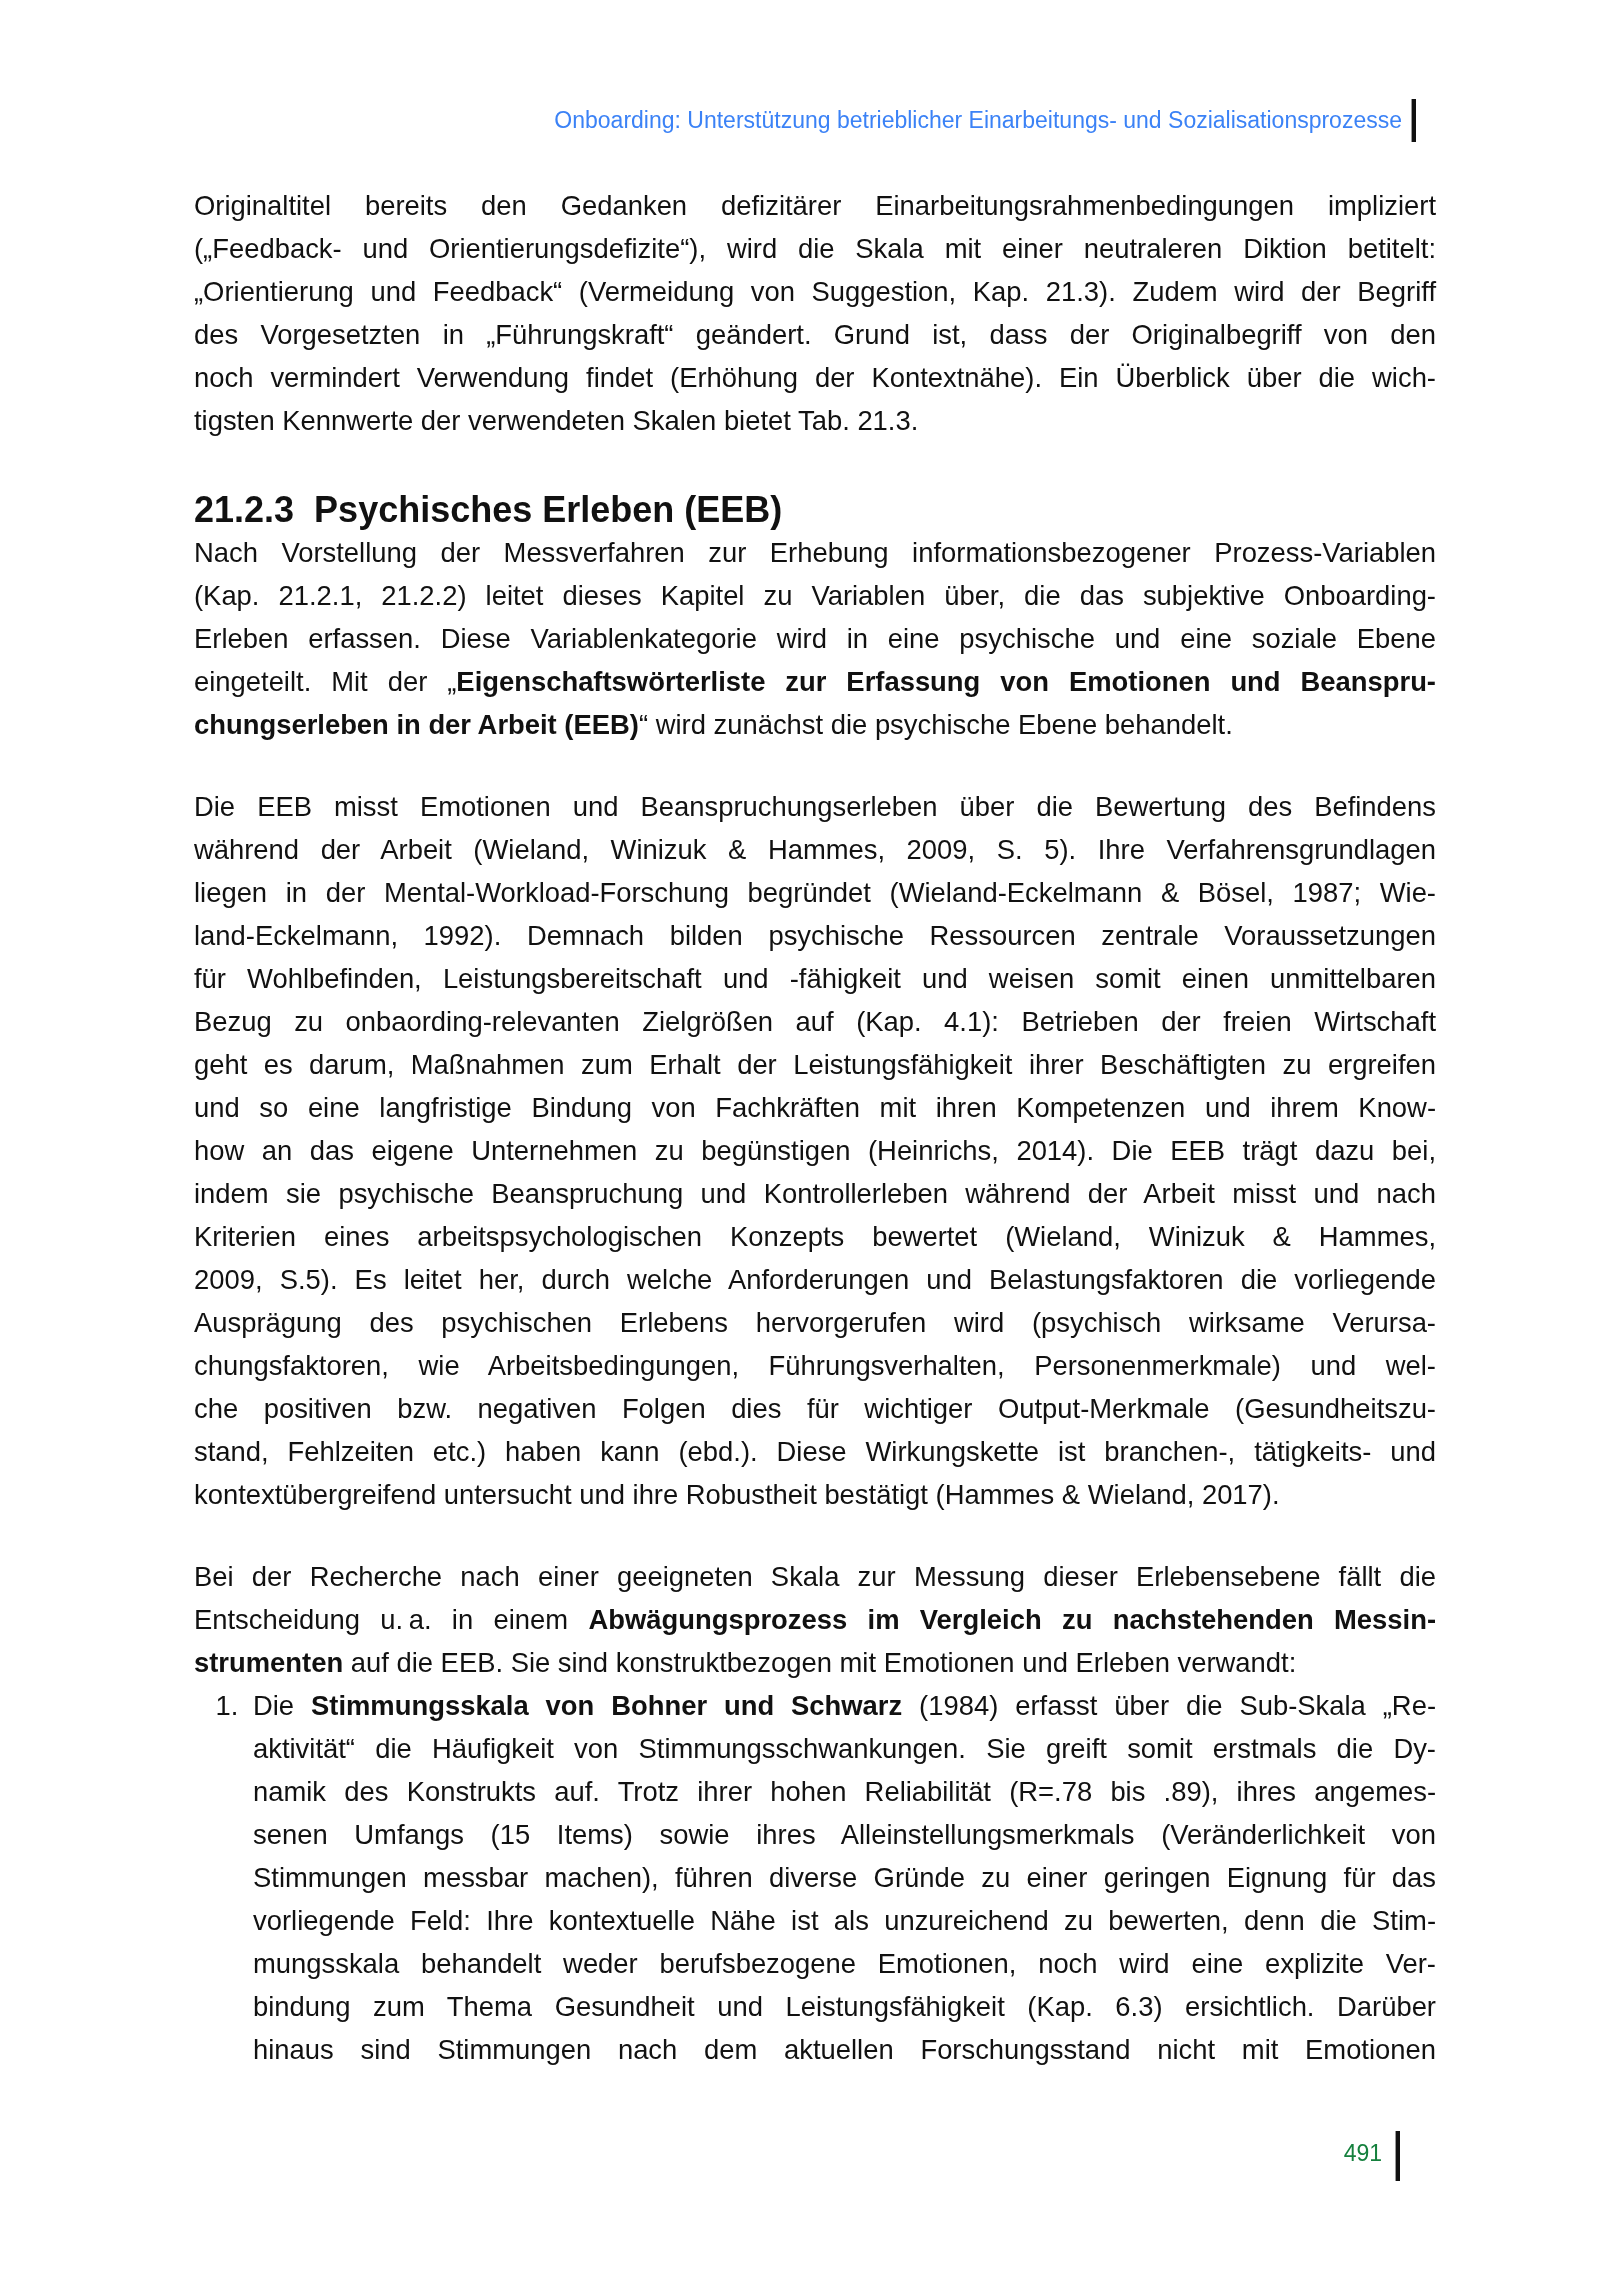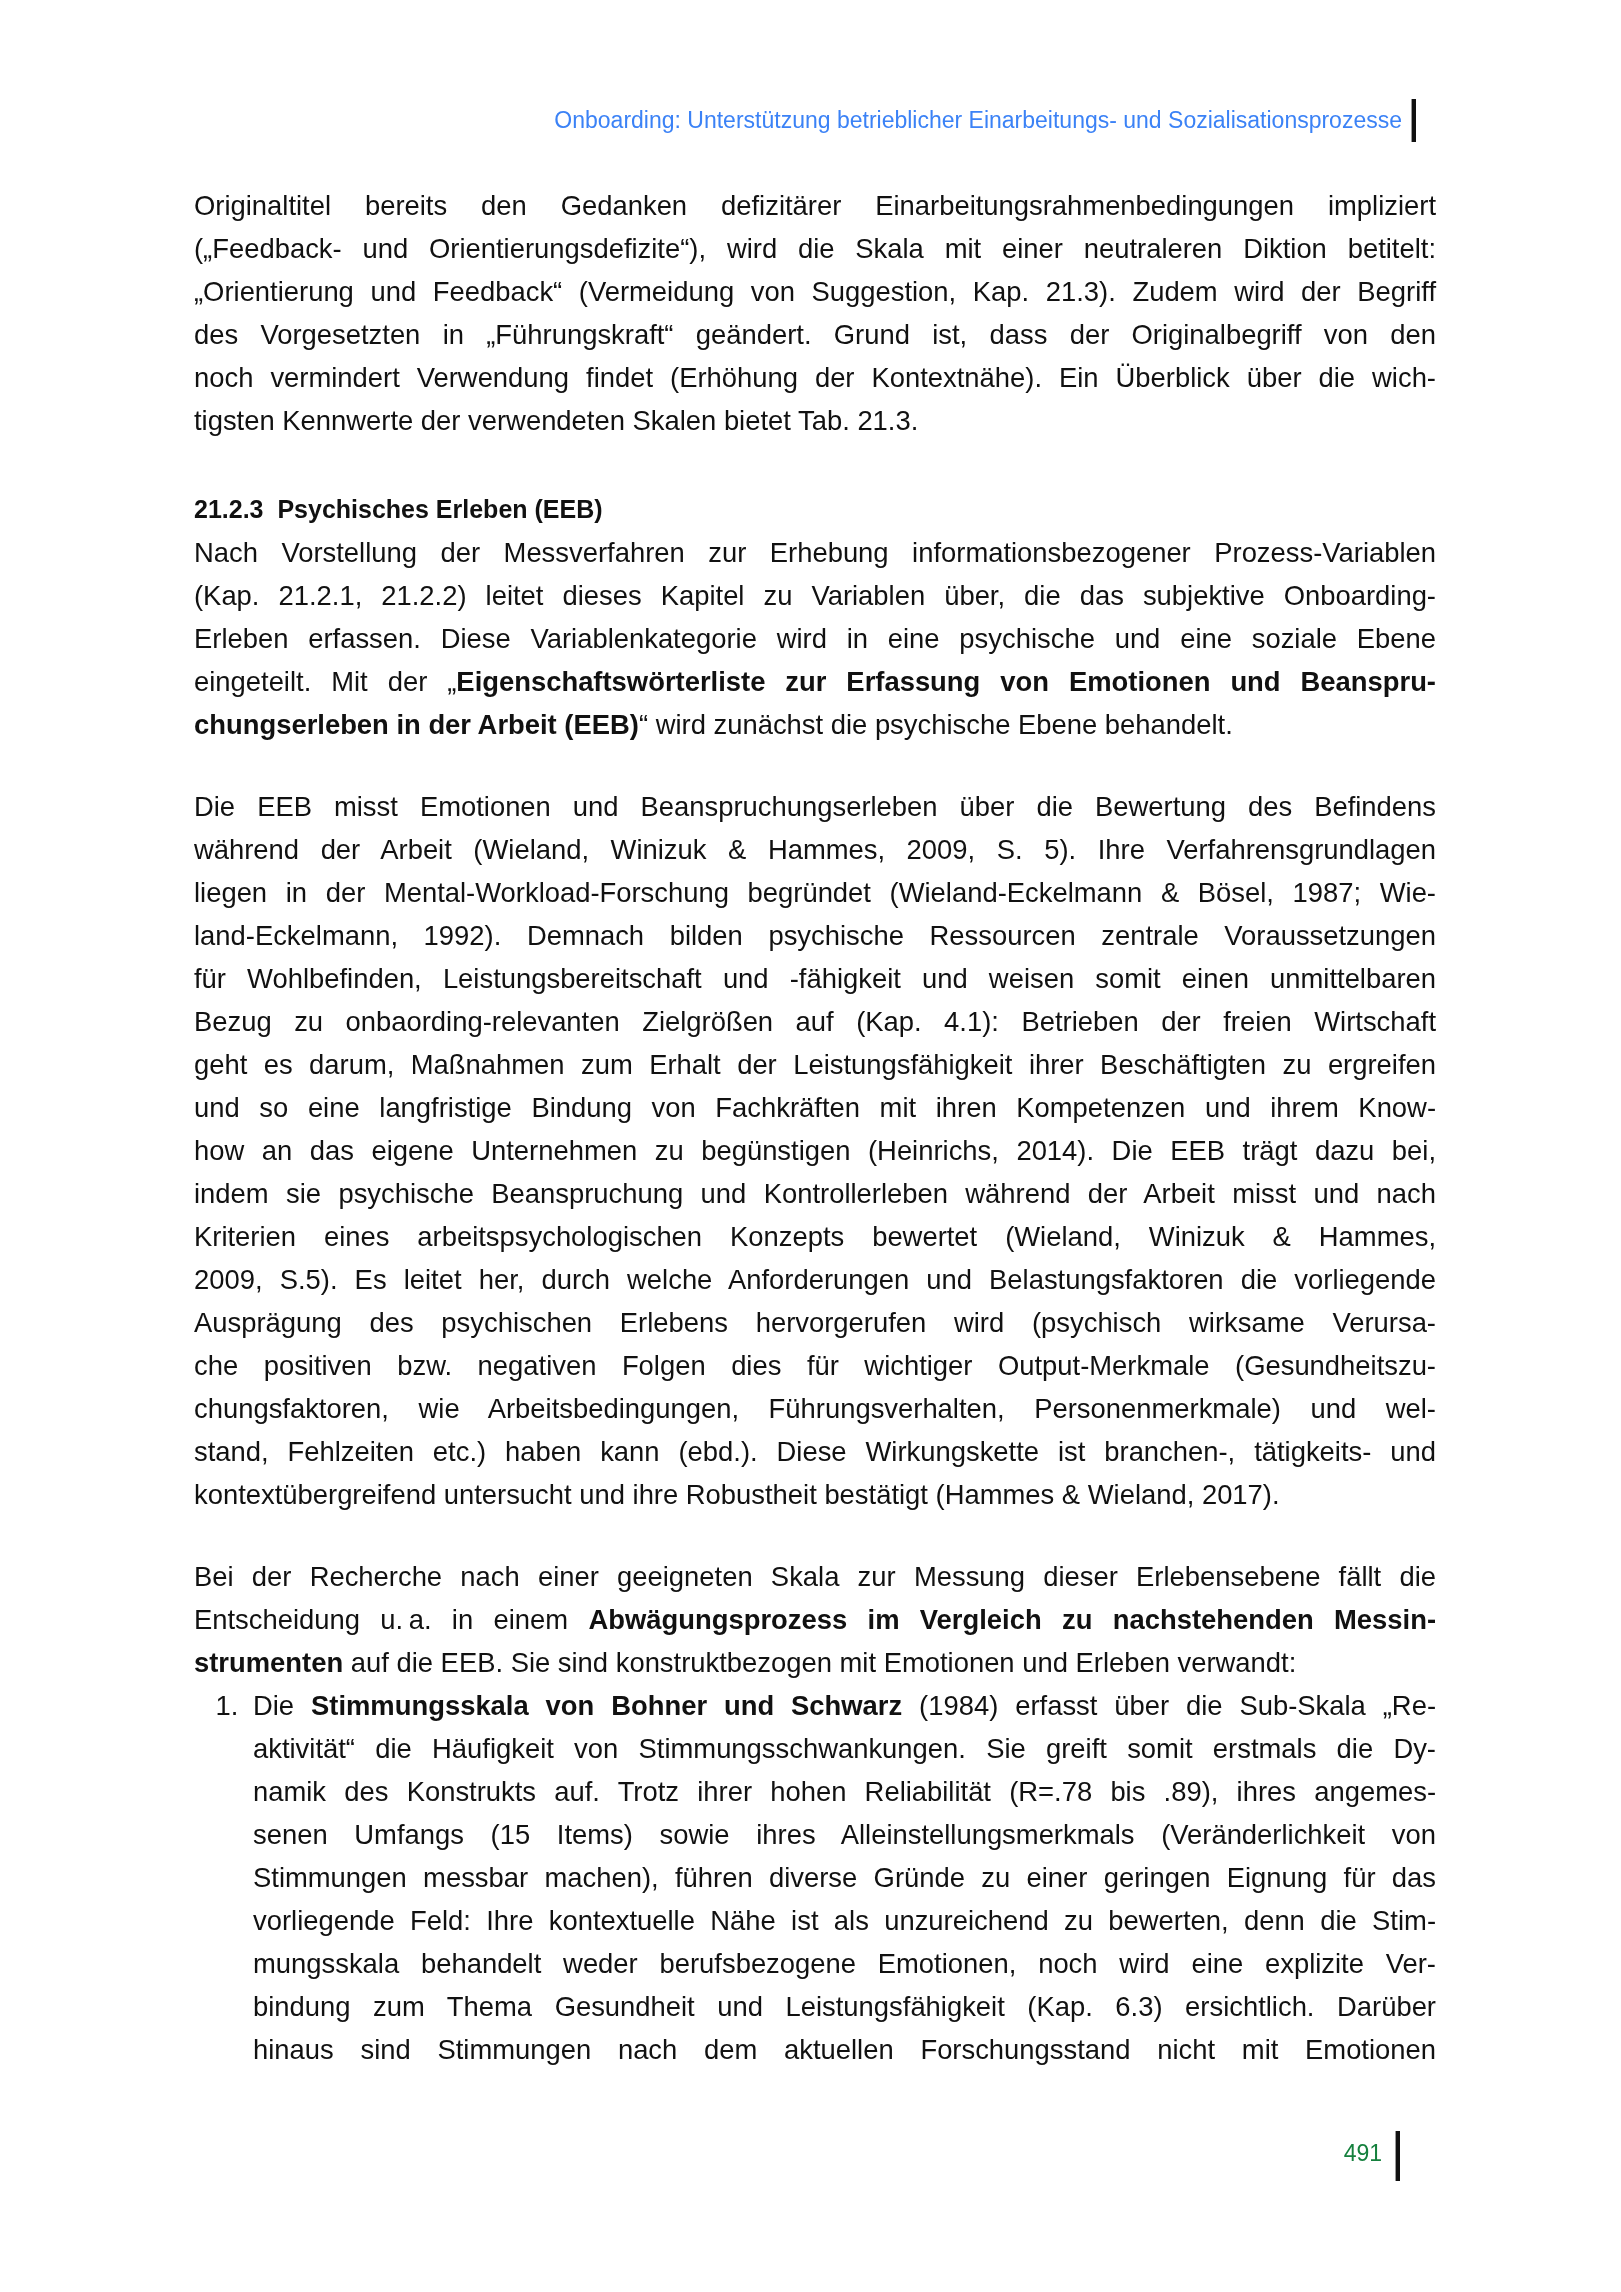--- a/index.html
+++ b/index.html
@@ -114,21 +114,21 @@
   <div class="para">
       <span class="ln"><span>Originaltitel bereits den Gedanken defizitärer Einarbeitungsrahmenbedingungen impliziert</span></span>
       <span class="ln"><span>(„Feedback- und Orientierungsdefizite“), wird die Skala mit einer neutraleren Diktion betitelt:</span></span>
       <span class="ln"><span>„Orientierung und Feedback“ (Vermeidung von Suggestion, Kap. 21.3). Zudem wird der Begriff</span></span>
       <span class="ln"><span>des Vorgesetzten in „Führungskraft“ geändert. Grund ist, dass der Originalbegriff von den</span></span>
       <span class="ln"><span>noch vermindert Verwendung findet (Erhöhung der Kontextnähe). Ein Überblick über die wich-</span></span>
       <span class="ln last"><span>tigsten Kennwerte der verwendeten Skalen bietet Tab. 21.3.</span></span>
     </div>
 
   <div class="heading-block">
-    <h2 class="section-heading" style="margin:0;font-size:25px;line-height:43px;">
+    <h2 class="section-heading" style="margin:0;font-size:36px;line-height:43px;">
       <span>21.2.3</span><span>&nbsp;&nbsp;</span><span>Psychisches Erleben (EEB)</span>
     </h2>
   </div>
 
   <div class="para" style="margin-top:0;">
       <span class="ln"><span>Nach Vorstellung der Messverfahren zur Erhebung informationsbezogener Prozess-Variablen</span></span>
       <span class="ln"><span>(Kap. 21.2.1, 21.2.2) leitet dieses Kapitel zu Variablen über, die das subjektive Onboarding-</span></span>
       <span class="ln"><span>Erleben erfassen. Diese Variablenkategorie wird in eine psychische und eine soziale Ebene</span></span>
       <span class="ln"><span>eingeteilt. Mit der „</span><b>Eigenschaftswörterliste zur Erfassung von Emotionen und Beanspru-</b></span>
       <span class="ln last"><b>chungserleben in der Arbeit (EEB)</b><span>“ wird zunächst die psychische Ebene behandelt.</span></span>
@@ -141,22 +141,22 @@
       <span class="ln"><span>land-Eckelmann, 1992). Demnach bilden psychische Ressourcen zentrale Voraussetzungen</span></span>
       <span class="ln"><span>für Wohlbefinden, Leistungsbereitschaft und -fähigkeit und weisen somit einen unmittelbaren</span></span>
       <span class="ln"><span>Bezug zu onbaording-relevanten Zielgrößen auf (Kap. 4.1): Betrieben der freien Wirtschaft</span></span>
       <span class="ln"><span>geht es darum, Maßnahmen zum Erhalt der Leistungsfähigkeit ihrer Beschäftigten zu ergreifen</span></span>
       <span class="ln"><span>und so eine langfristige Bindung von Fachkräften mit ihren Kompetenzen und ihrem Know-</span></span>
       <span class="ln"><span>how an das eigene Unternehmen zu begünstigen (Heinrichs, 2014). Die EEB trägt dazu bei,</span></span>
       <span class="ln"><span>indem sie psychische Beanspruchung und Kontrollerleben während der Arbeit misst und nach</span></span>
       <span class="ln"><span>Kriterien eines arbeitspsychologischen Konzepts bewertet (Wieland, Winizuk &amp; Hammes,</span></span>
       <span class="ln"><span>2009, S.5). Es leitet her, durch welche Anforderungen und Belastungsfaktoren die vorliegende</span></span>
       <span class="ln"><span>Ausprägung des psychischen Erlebens hervorgerufen wird (psychisch wirksame Verursa-</span></span>
+      <span class="ln"><span>chungsfaktoren, wie Arbeitsbedingungen, Führungsverhalten, Personenmerkmale) und wel-</span></span>
       <span class="ln"><span>che positiven bzw. negativen Folgen dies für wichtiger Output-Merkmale (Gesundheitszu-</span></span>
-      <span class="ln"><span>chungsfaktoren, wie Arbeitsbedingungen, Führungsverhalten, Personenmerkmale) und wel-</span></span>
       <span class="ln"><span>stand, Fehlzeiten etc.) haben kann (ebd.). Diese Wirkungskette ist branchen-, tätigkeits- und</span></span>
       <span class="ln last"><span>kontextübergreifend untersucht und ihre Robustheit bestätigt (Hammes &amp; Wieland, 2017).</span></span>
     </div>
 
   <div class="para">
       <span class="ln"><span>Bei der Recherche nach einer geeigneten Skala zur Messung dieser Erlebensebene fällt die</span></span>
       <span class="ln"><span>Entscheidung u. a. in einem </span><b>Abwägungsprozess im Vergleich zu nachstehenden Messin-</b></span>
       <span class="ln last"><b>strumenten</b><span> auf die EEB. Sie sind konstruktbezogen mit Emotionen und Erleben verwandt:</span></span>
     </div>
 

